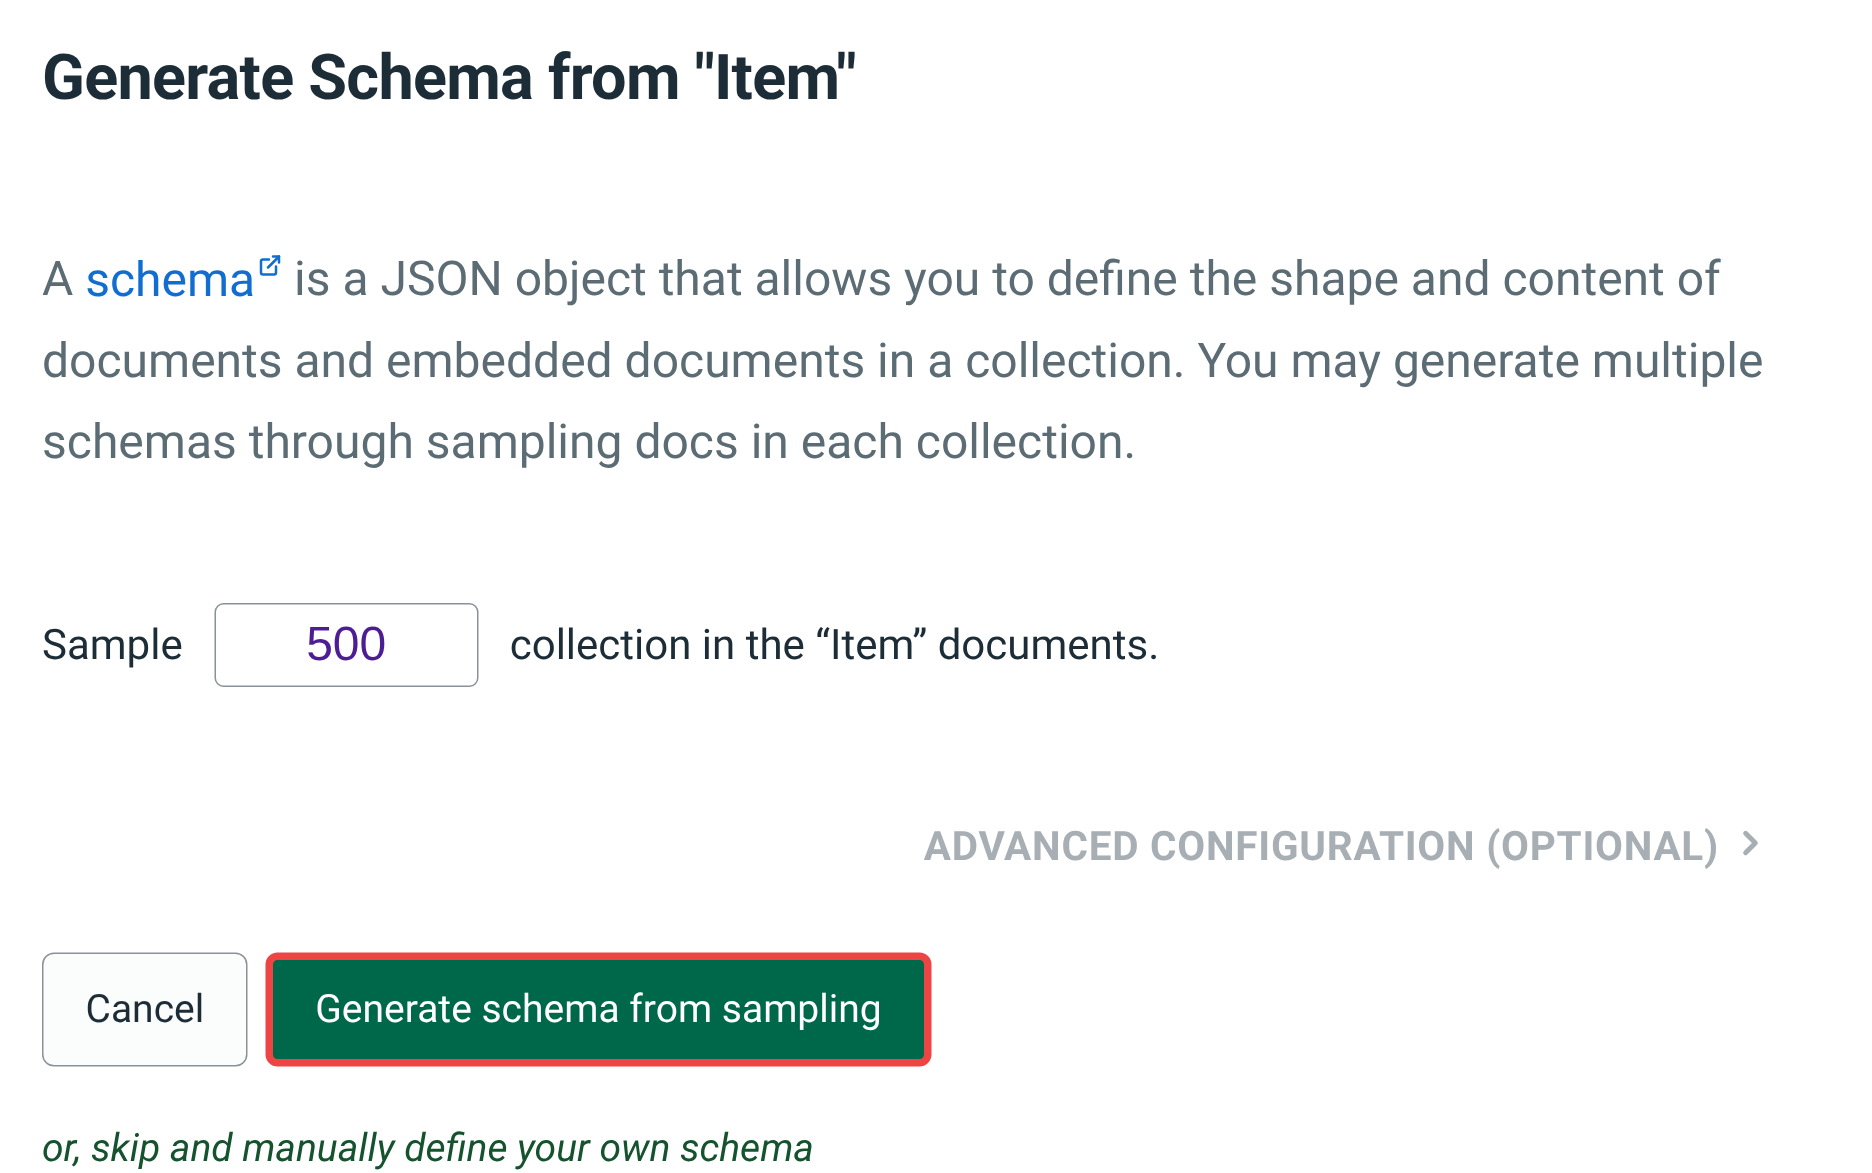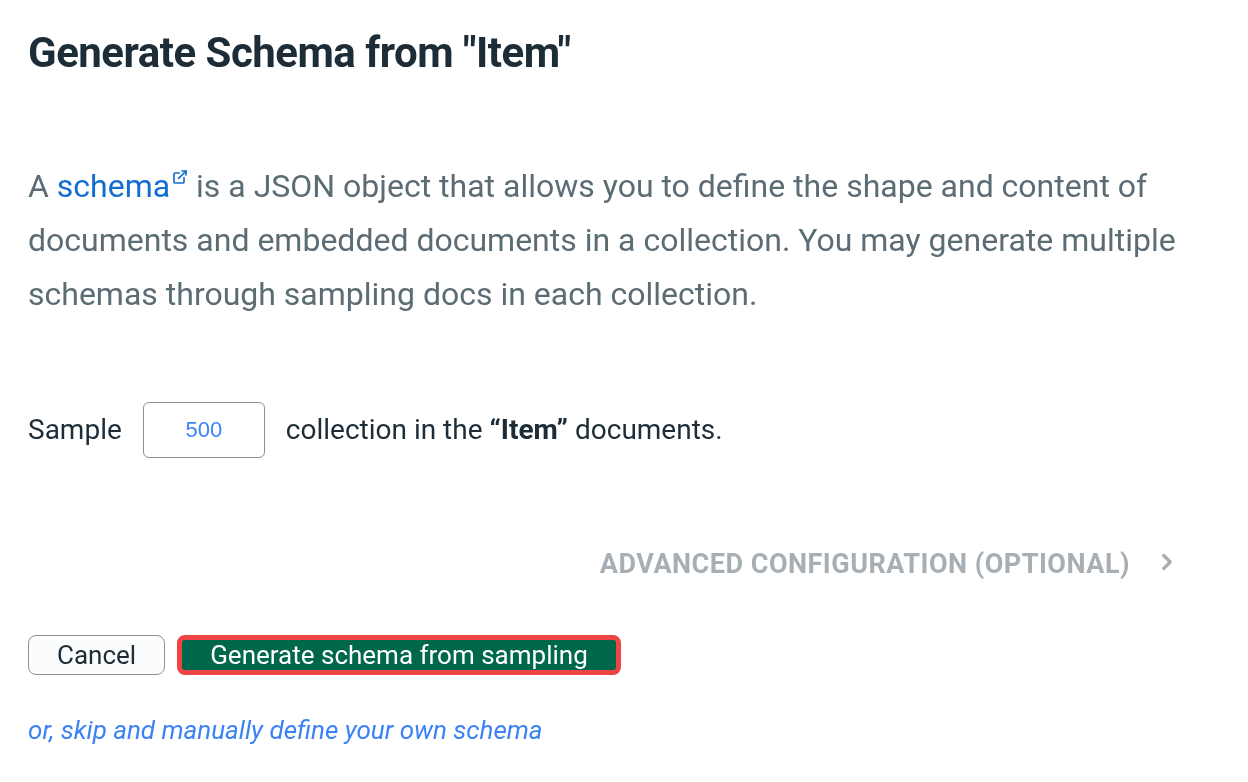--- a/index.html
+++ b/index.html
@@ -43,37 +43,37 @@
   }
   .sample-row {
     font-size: 28px;
     color: #1c2d38;
     display: flex;
     align-items: center;
     gap: 21px;
     margin-bottom: 90px;
   }
   .sample-input {
-    width: 122px;
+    width: 176px;
     height: 56px;
     border: 1px solid #8a9198;
     border-radius: 6px;
-    font-size: 22px;
+    font-size: 32px;
     text-align: center;
-    color: #3b82f6;
+    color: #4c1d95;
     background: #ffffff;
   }
   .bold {
-    font-weight: 700;
+    font-weight: 400;
   }
   .advanced-row {
     display: flex;
     justify-content: flex-end;
     align-items: center;
-    gap: 24px;
+    gap: 8px;
     margin-bottom: 55px;
     padding-right: 40px;
   }
   .advanced-label {
     font-size: 27px;
     font-weight: 700;
     letter-spacing: 0.5px;
     color: #a7afb5;
     text-transform: uppercase;
   }
@@ -81,39 +81,39 @@
     width: 26px;
     height: 26px;
   }
   .button-row {
     display: flex;
     gap: 12px;
     margin-bottom: 40px;
   }
   .btn {
     font-size: 26px;
-    padding: 0 28px;
+    padding: 18px 28px;
     border-radius: 8px;
     cursor: pointer;
     font-family: inherit;
   }
   .btn-cancel {
     background: #fbfcfc;
     border: 1px solid #8a9198;
     color: #1c2d38;
   }
   .btn-primary {
     background: #00684a;
     border: 5px solid #ef4444;
     color: #ffffff;
   }
   .skip-link {
     font-size: 26px;
     font-style: italic;
-    color: #3b82f6;
+    color: #14532d;
     text-decoration: none;
   }
 </style>
 </head>
 <body>
 
 
 
 <h1>Generate Schema from "Item"</h1>
 

